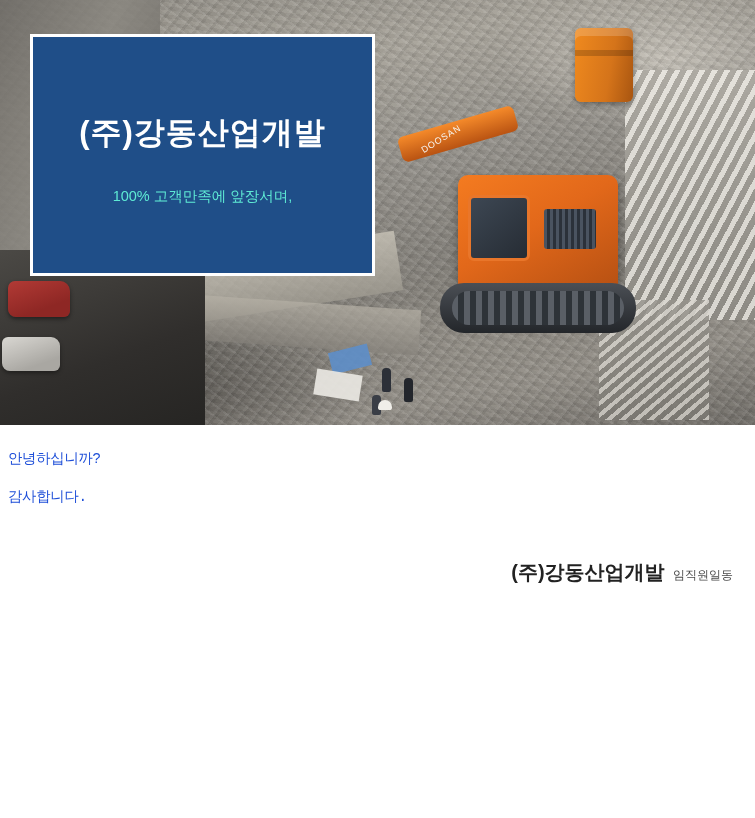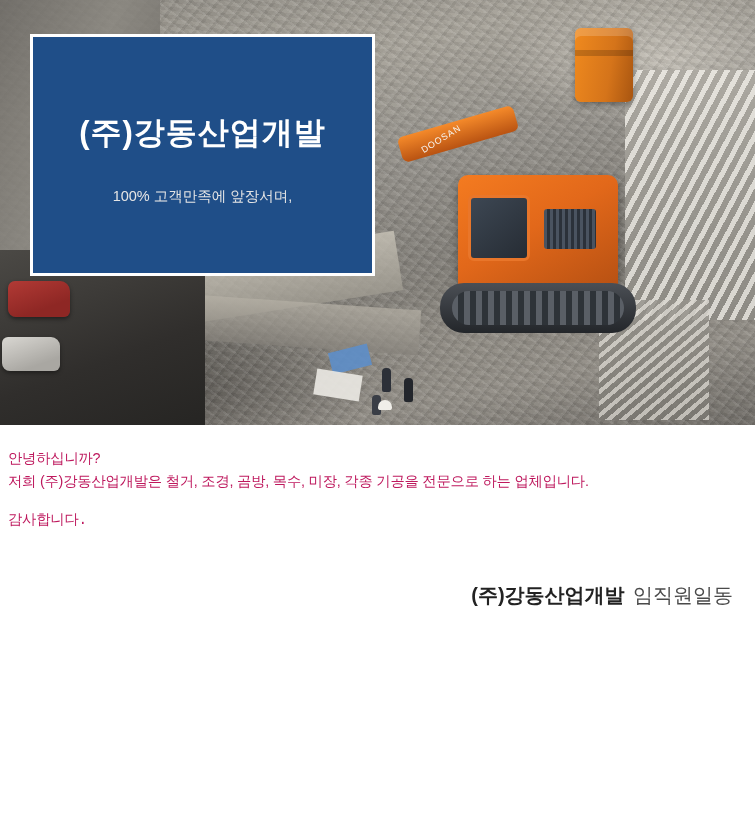--- a/index.html
+++ b/index.html
@@ -250,53 +250,53 @@
   }
   .hero-title {
     color: #ffffff;
     font-size: 31px;
     font-weight: bold;
     letter-spacing: 1px;
     margin: 18px 0 30px;
     white-space: nowrap;
   }
   .hero-sub {
-    color: #e5e5e5;
+    color: #5eead4;
     font-size: 14.5px;
     line-height: 1.7;
   }
 
   
   .body-copy {
     padding: 22px 8px 0 8px;
     width: 755px;
   }
   .body-copy p {
     margin: 0 0 18px 0;
     font-size: 14.3px;
     line-height: 1.62;
-    color: #be185d;
+    color: #1d4ed8;
     letter-spacing: -0.2px;
   }
   .body-copy p.tight { margin-bottom: 16px; }
   .body-copy p.last { margin-bottom: 0; font-family: Liberation Mono, monospace; }
 
   .signature {
     margin-top: 50px;
     padding-right: 14px;
     text-align: right;
     white-space: nowrap;
   }
   .sig-company {
     font-size: 20px;
     font-weight: bold;
     color: #222222;
   }
   .sig-role {
-    font-size: 20px;
+    font-size: 12px;
     color: #4a4a4a;
     margin-left: 4px;
   }
 </style>
 </head>
 <body>
 
 <div class="page">
 
   <div class="hero">
@@ -338,21 +338,20 @@
       <div class="hero-title">(주)강동산업개발</div>
       <div class="hero-sub">
         <div>100% 고객만족에 앞장서며,</div>
       </div>
     </div>
   </div>
 
   <div class="body-copy">
     <p class="tight">
       <span>안녕하십니까?</span><br>
-      <span>저희 (주)강동산업개발은 철거, 조경, 곰방, 목수, 미장, 각종 기공을 전문으로 하는 업체입니다.</span>
     </p>
     <p class="last">감사합니다.</p>
 
     <div class="signature">
       <span class="sig-company">(주)강동산업개발</span>
       <span class="sig-role">임직원일동</span>
     </div>
   </div>
 
 </div>

